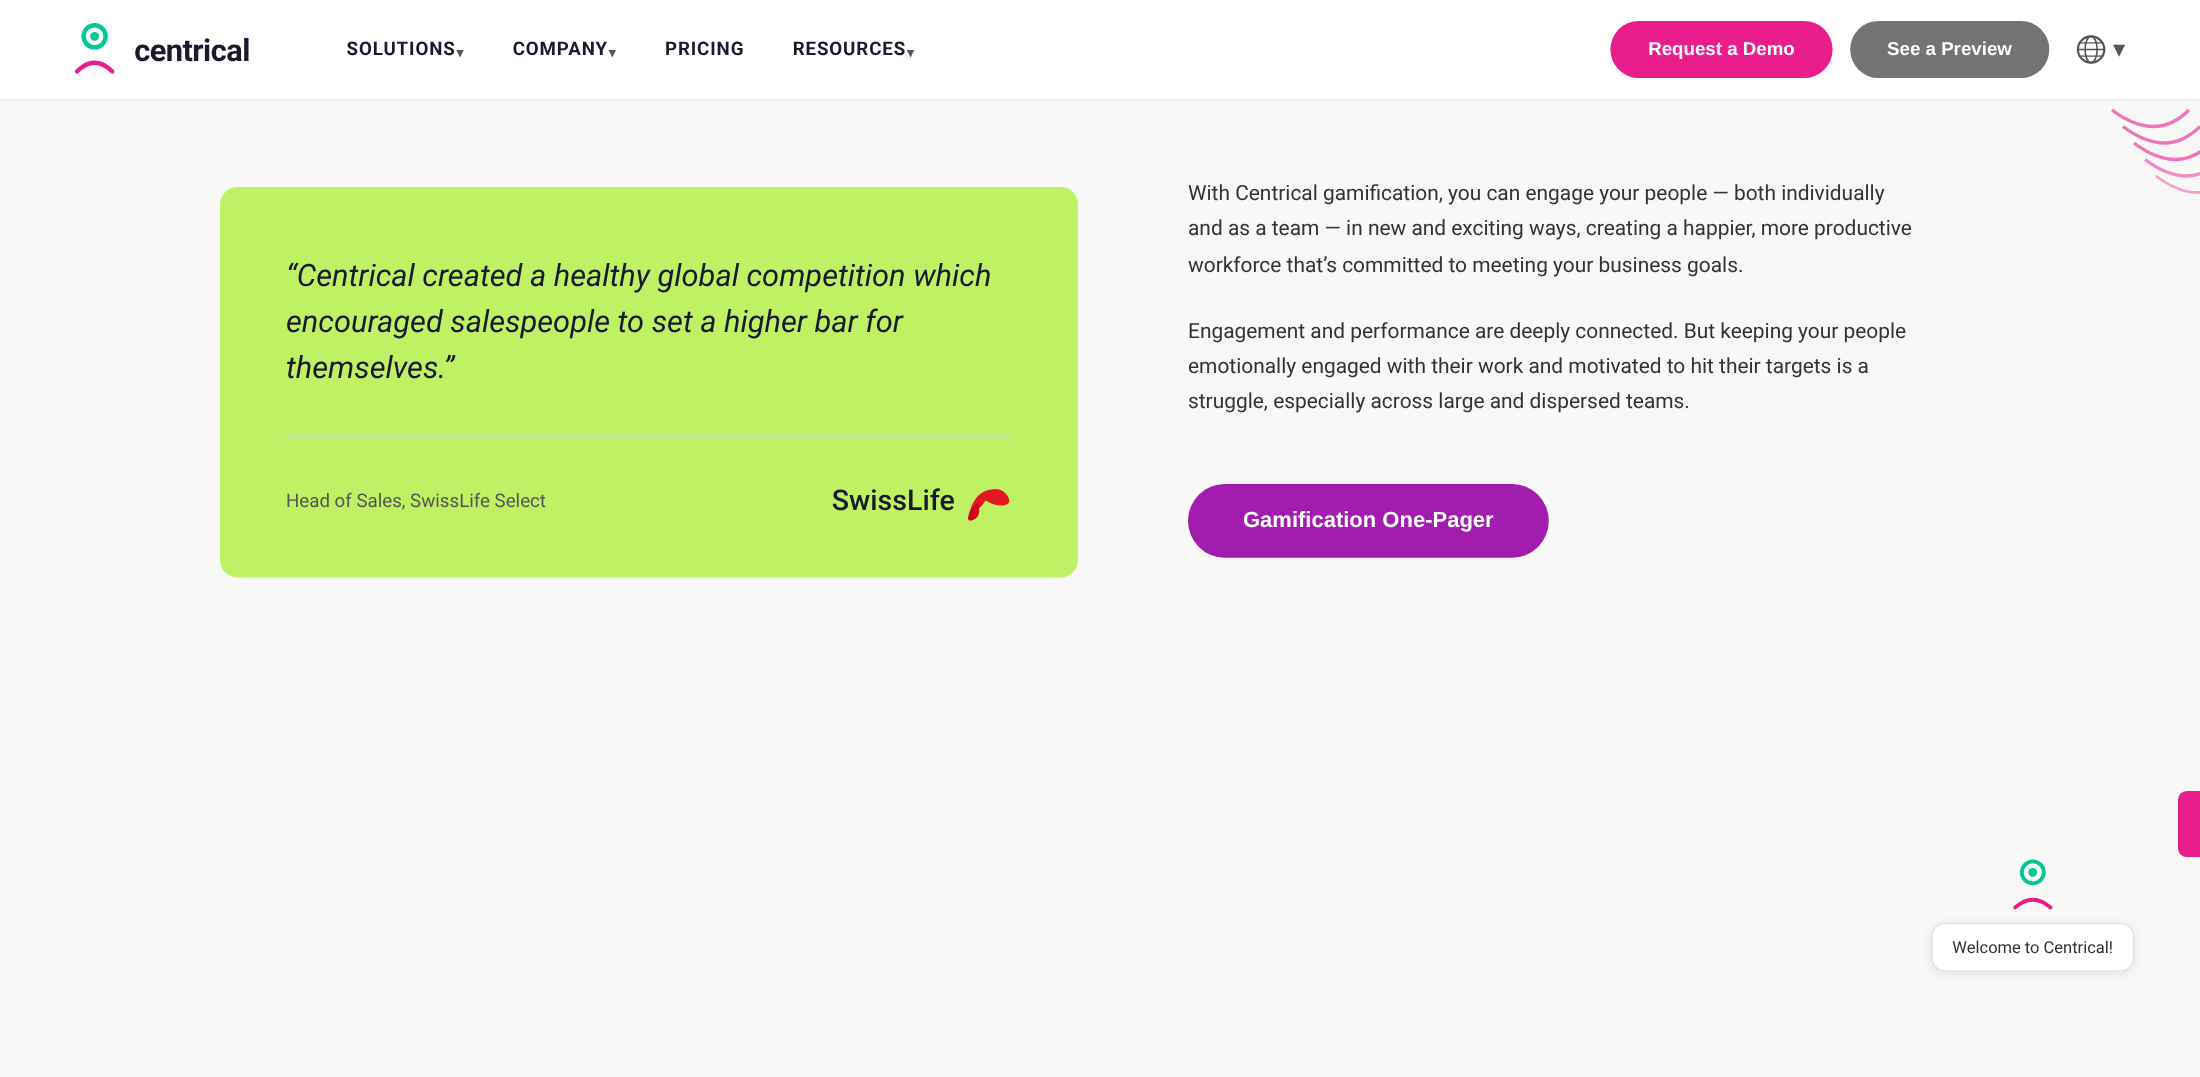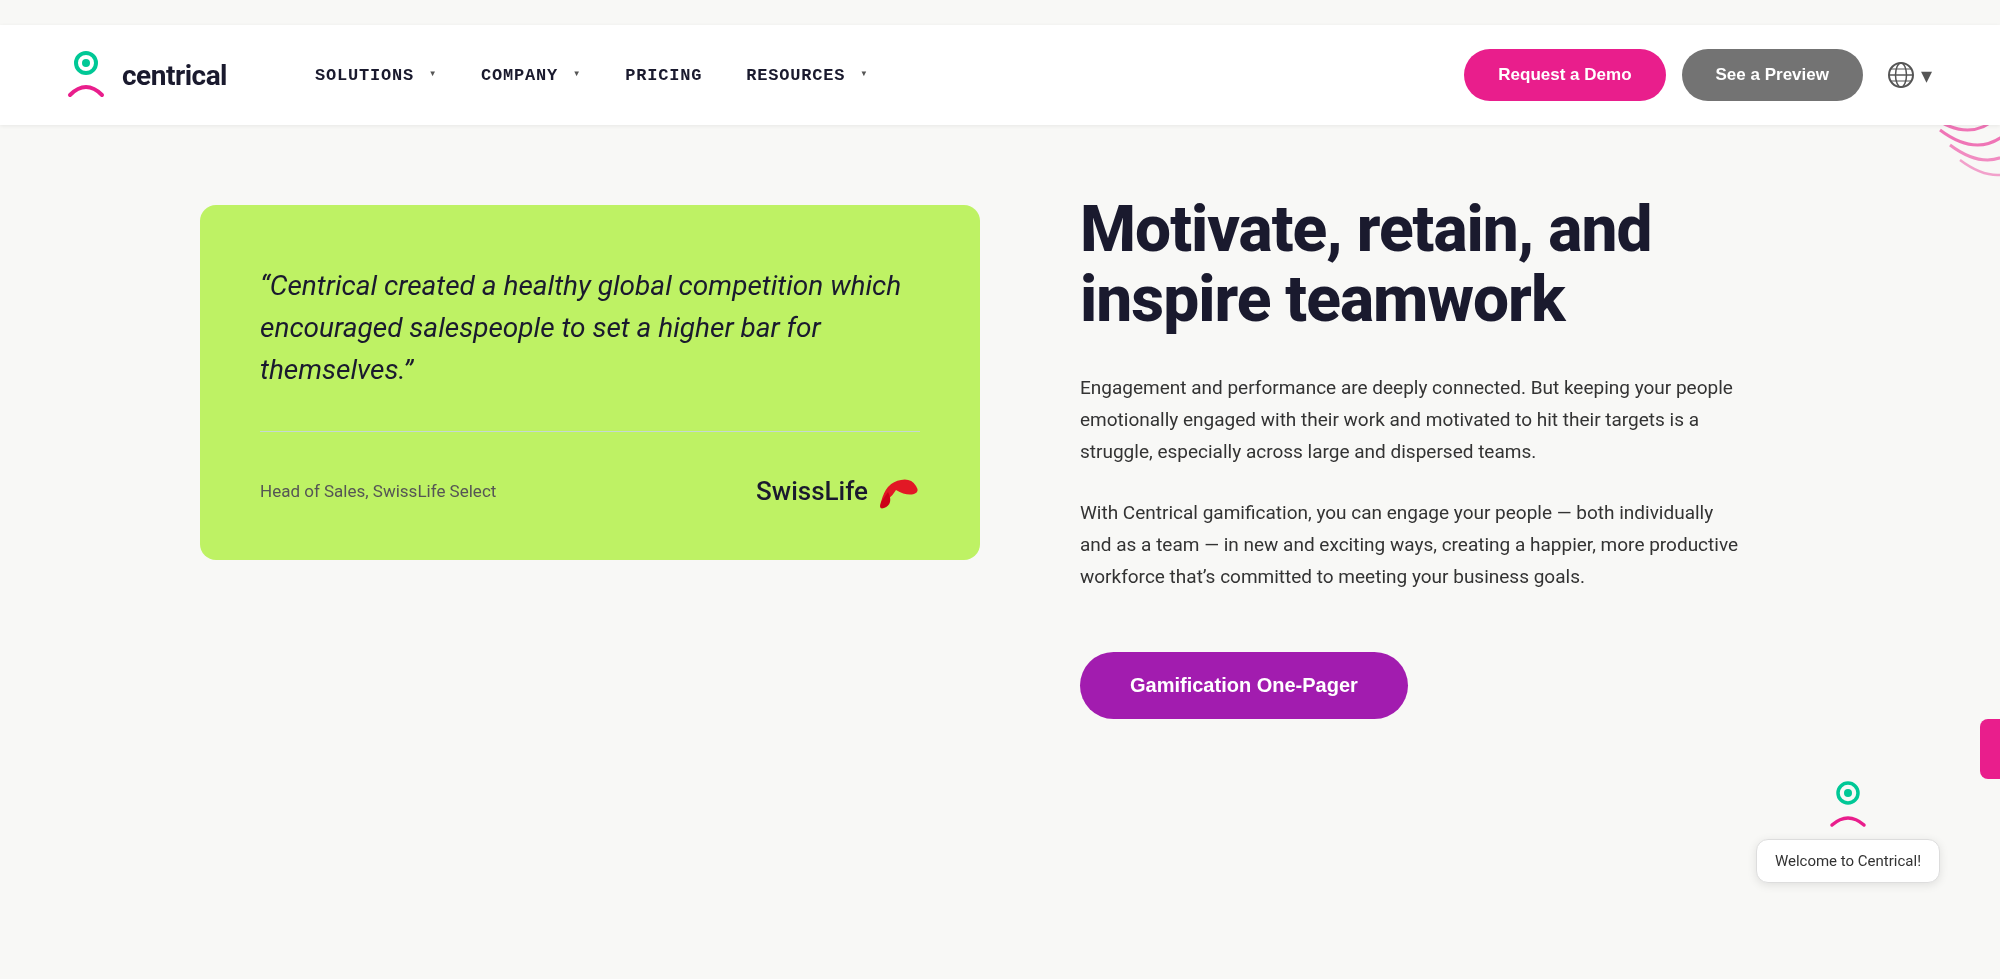--- a/index.html
+++ b/index.html
@@ -7,29 +7,28 @@
       font-family: -apple-system, BlinkMacSystemFont, 'Segoe UI', Roboto, sans-serif;
       background: #f8f8f6;
       width: 2000px;
       min-height: 979px;
       overflow-x: hidden;
     }
 
     
     nav {
       background: #fff;
-      height: 100px;
+      height: 90px;
       display: flex;
       align-items: center;
       padding: 0 60px;
       gap: 0;
       box-shadow: 0 1px 4px rgba(0,0,0,0.07);
       position: relative;
       z-index: 10;
-      margin-top: 25px;
     }
     .logo-area {
       display: flex;
       align-items: center;
       gap: 10px;
       margin-right: 70px;
       text-decoration: none;
     }
     .logo-icon {
       width: 52px;
@@ -42,30 +41,29 @@
       letter-spacing: -0.5px;
     }
     .nav-links {
       display: flex;
       align-items: center;
       gap: 8px;
       flex: 1;
     }
     .nav-item {
       display: flex;
-      align-items: flex-start;
-      gap: 15px;
+      align-items: flex-end;
+      gap: 1px;
       padding: 10px 18px;
       font-size: 17px;
       font-weight: 700;
       color: #1a1a2e;
       letter-spacing: 0.8px;
       cursor: pointer;
       text-transform: uppercase;
-      font-family: Liberation Mono, monospace;
     }
     .nav-item .chevron {
       font-size: 12px;
       color: #555;
     }
     .nav-right {
       display: flex;
       align-items: center;
       gap: 16px;
     }
@@ -308,26 +306,22 @@
 
         <svg class="swisslife-bird" viewBox="0 0 44 38" fill="none" xmlns="http://www.w3.org/2000/svg">
           <path d="M5 30 Q10 10 25 8 Q35 6 40 14 Q44 20 38 22 Q30 24 20 18 Q14 28 5 30Z" fill="#e5001e" opacity="0.9"></path>
           <path d="M12 20 Q18 32 8 36 Q2 38 5 30Z" fill="#cc0018"></path>
         </svg>
       </div>
     </div>
   </div>
 
   <div class="main-content">
-    <h1 class="main-heading">
-      <span>Motivate, retain, and</span><br>
-      <span>inspire teamwork</span>
-    </h1>
+    <p class="main-para">With Centrical gamification, you can engage your people — both individually and as a team — in new and exciting ways, creating a happier, more productive workforce that’s committed to meeting your business goals.</p>
     <p class="main-para">Engagement and performance are deeply connected. But keeping your people emotionally engaged with their work and motivated to hit their targets is a struggle, especially across large and dispersed teams.</p>
-    <p class="main-para">With Centrical gamification, you can engage your people — both individually and as a team — in new and exciting ways, creating a happier, more productive workforce that’s committed to meeting your business goals.</p>
     <button class="btn-gamification">Gamification One-Pager</button>
   </div>
 
 </div>
 
 <div class="chat-widget">
 
   <svg class="chat-icon" viewBox="0 0 56 56" fill="none" xmlns="http://www.w3.org/2000/svg">
     <circle cx="28" cy="18" r="10" stroke="#00c896" stroke-width="3.5" fill="none"></circle>
     <circle cx="28" cy="18" r="4" fill="#00c896"></circle>

